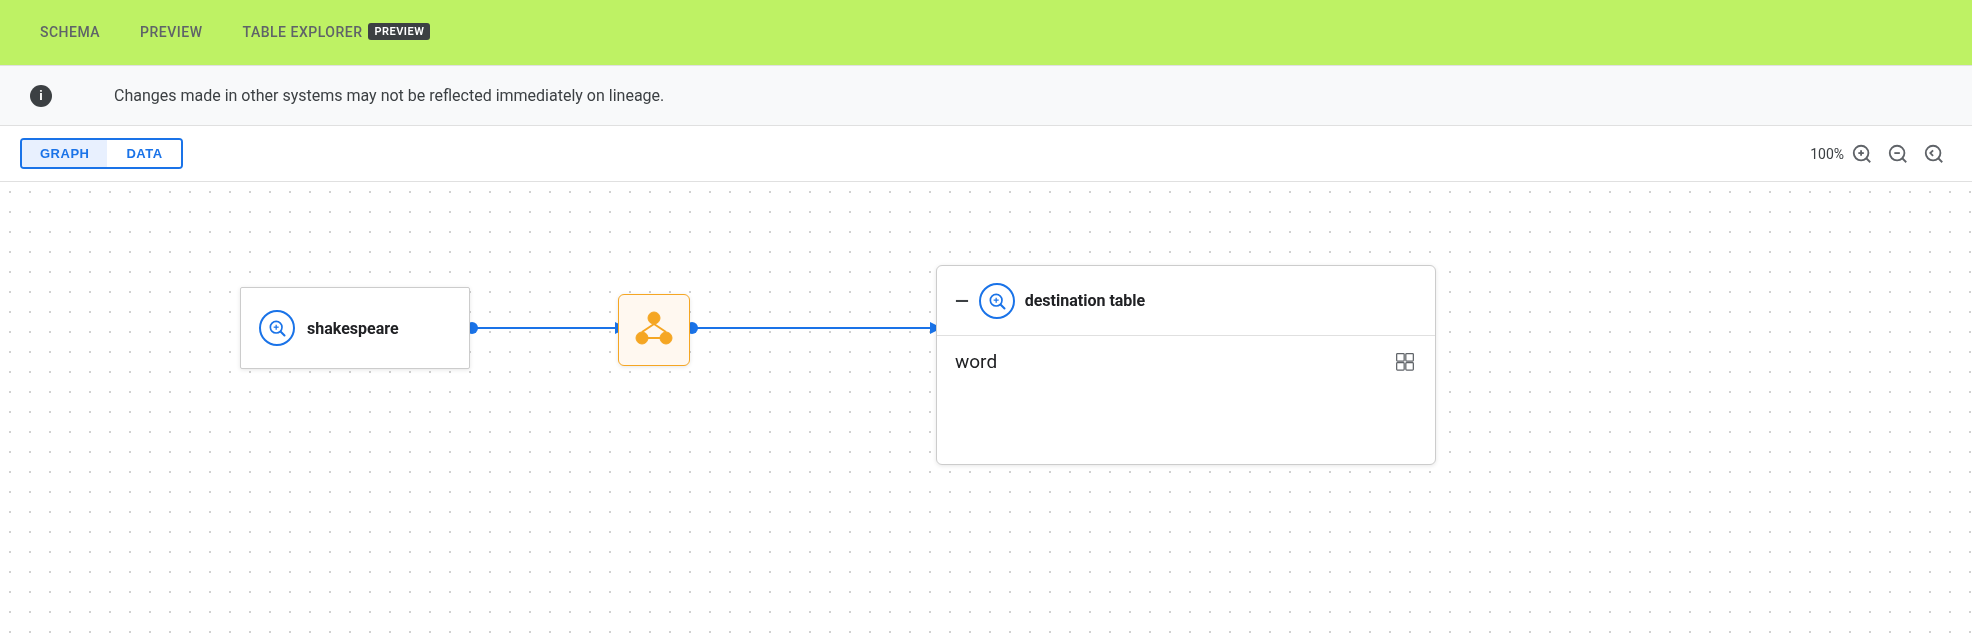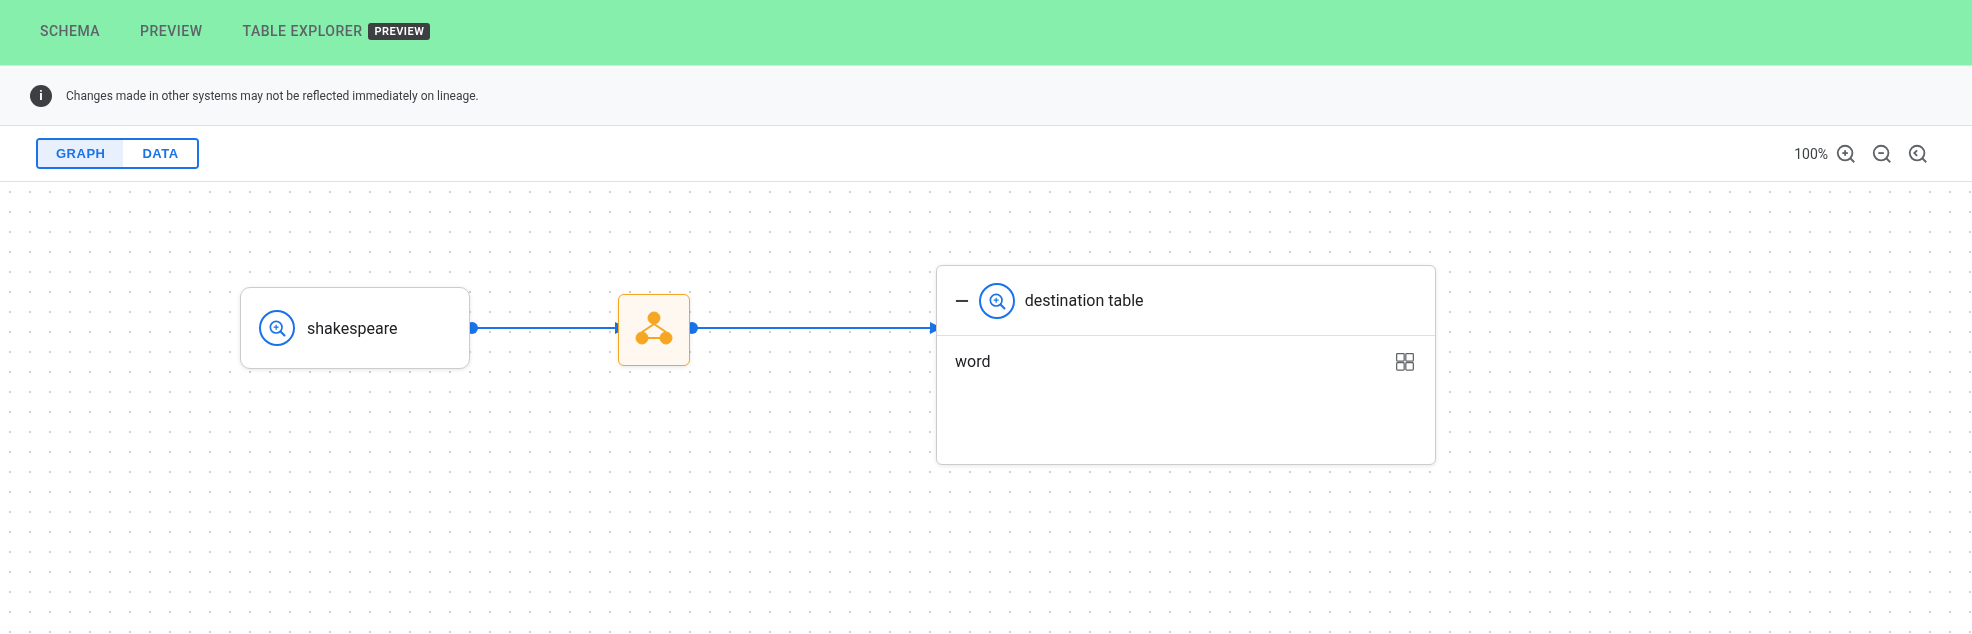--- a/index.html
+++ b/index.html
@@ -1,25 +1,25 @@
 <!DOCTYPE html>
 <html><head>
   <meta charset="utf-8">
   <style>
     * { box-sizing: border-box; margin: 0; padding: 0; }
     body { font-family: 'Google Sans', Roboto, Arial, sans-serif; background: #fff; width: 1972px; min-height: 634px; overflow: hidden; }
 
     
     .tab-bar {
       display: flex;
-      align-items: center;
+      align-items: flex-start;
       border-bottom: 1px solid #e0e0e0;
       height: 66px;
       padding: 0 20px;
-      background: #86efac;
+      background: #bef264;
     }
     .tab {
       padding: 0 20px;
       height: 66px;
       display: flex;
       align-items: center;
       font-size: 14px;
       font-weight: 500;
       color: #5f6368;
       letter-spacing: 0.5px;
@@ -60,29 +60,30 @@
       background: #3c4043;
       color: #fff;
       display: flex;
       align-items: center;
       justify-content: center;
       font-weight: 700;
       font-size: 13px;
       flex-shrink: 0;
     }
     .info-text {
-      font-size: 12px;
+      font-size: 16px;
       color: #3c4043;
+      margin-left: 48px;
     }
 
     
     .controls-bar {
       display: flex;
       align-items: center;
-      padding: 12px 36px;
+      padding: 12px 20px;
       gap: 0;
       border-bottom: 1px solid #e0e0e0;
       justify-content: space-between;
       height: 56px;
     }
     .view-toggle {
       display: flex;
       border: 2px solid #1a73e8;
       border-radius: 4px;
       overflow: hidden;
@@ -146,41 +147,41 @@
     }
 
     
     .node-source {
       position: absolute;
       left: 240px;
       top: 105px;
       width: 230px;
       height: 82px;
       border: 1.5px solid #ccc;
-      border-radius: 10px;
+      border-radius: 2px;
       background: #fff;
       display: flex;
       align-items: center;
       padding: 0 18px;
       gap: 12px;
       box-shadow: 0 1px 4px rgba(0,0,0,0.1);
     }
     .node-icon-circle {
       width: 36px;
       height: 36px;
       border-radius: 50%;
       border: 2px solid #1a73e8;
       display: flex;
       align-items: center;
       justify-content: center;
       flex-shrink: 0;
     }
     .node-label {
       font-size: 16px;
-      font-weight: 400;
+      font-weight: 700;
       color: #202124;
     }
 
     
     .node-transform {
       position: absolute;
       left: 618px;
       top: 112px;
       width: 72px;
       height: 72px;
@@ -219,21 +220,21 @@
       font-weight: 700;
       color: #3c4043;
     }
     .node-destination-row {
       display: flex;
       align-items: center;
       justify-content: space-between;
       padding: 0 18px;
       height: 50px;
       border-bottom: 1px solid #e0e0e0;
-      font-size: 16px;
+      font-size: 19px;
       color: #202124;
       text-align: right;
     }
     .node-destination-row:last-child {
       border-bottom: none;
     }
     .row-icon {
       display: flex;
       align-items: center;
       justify-content: center;

